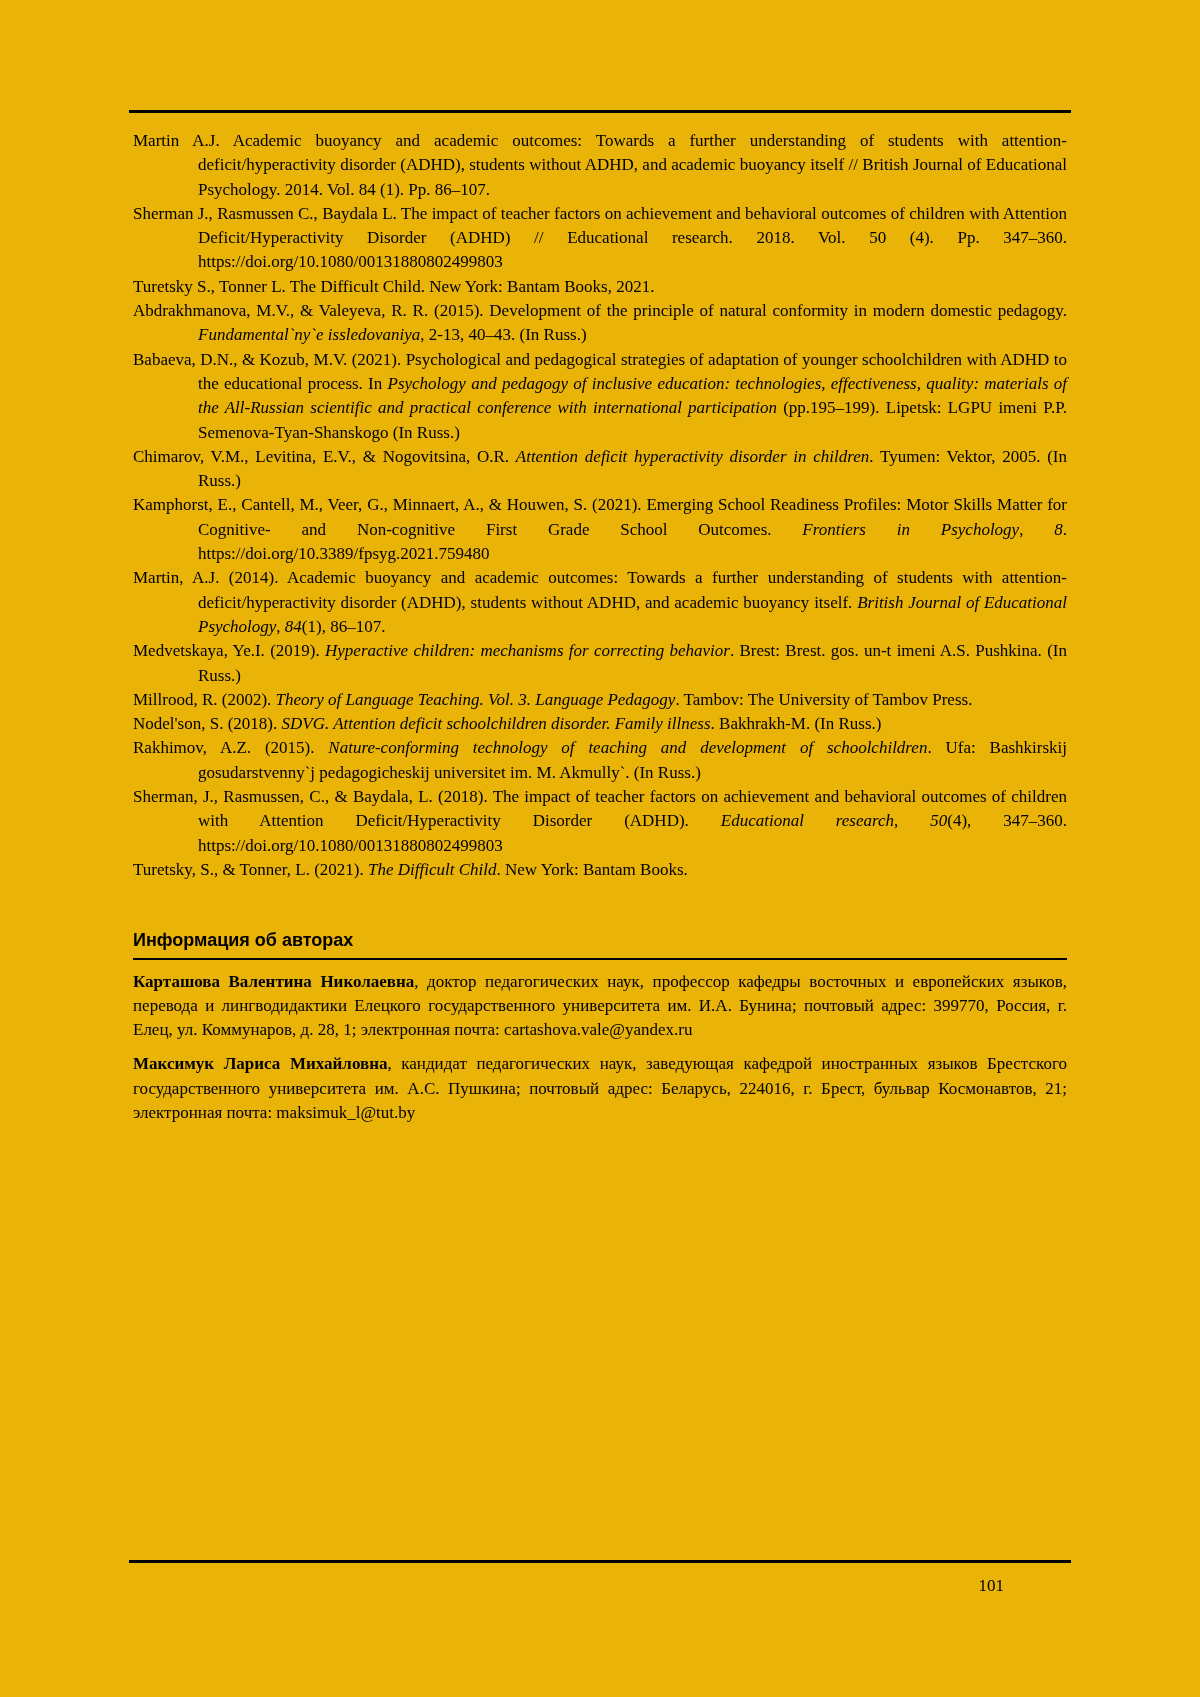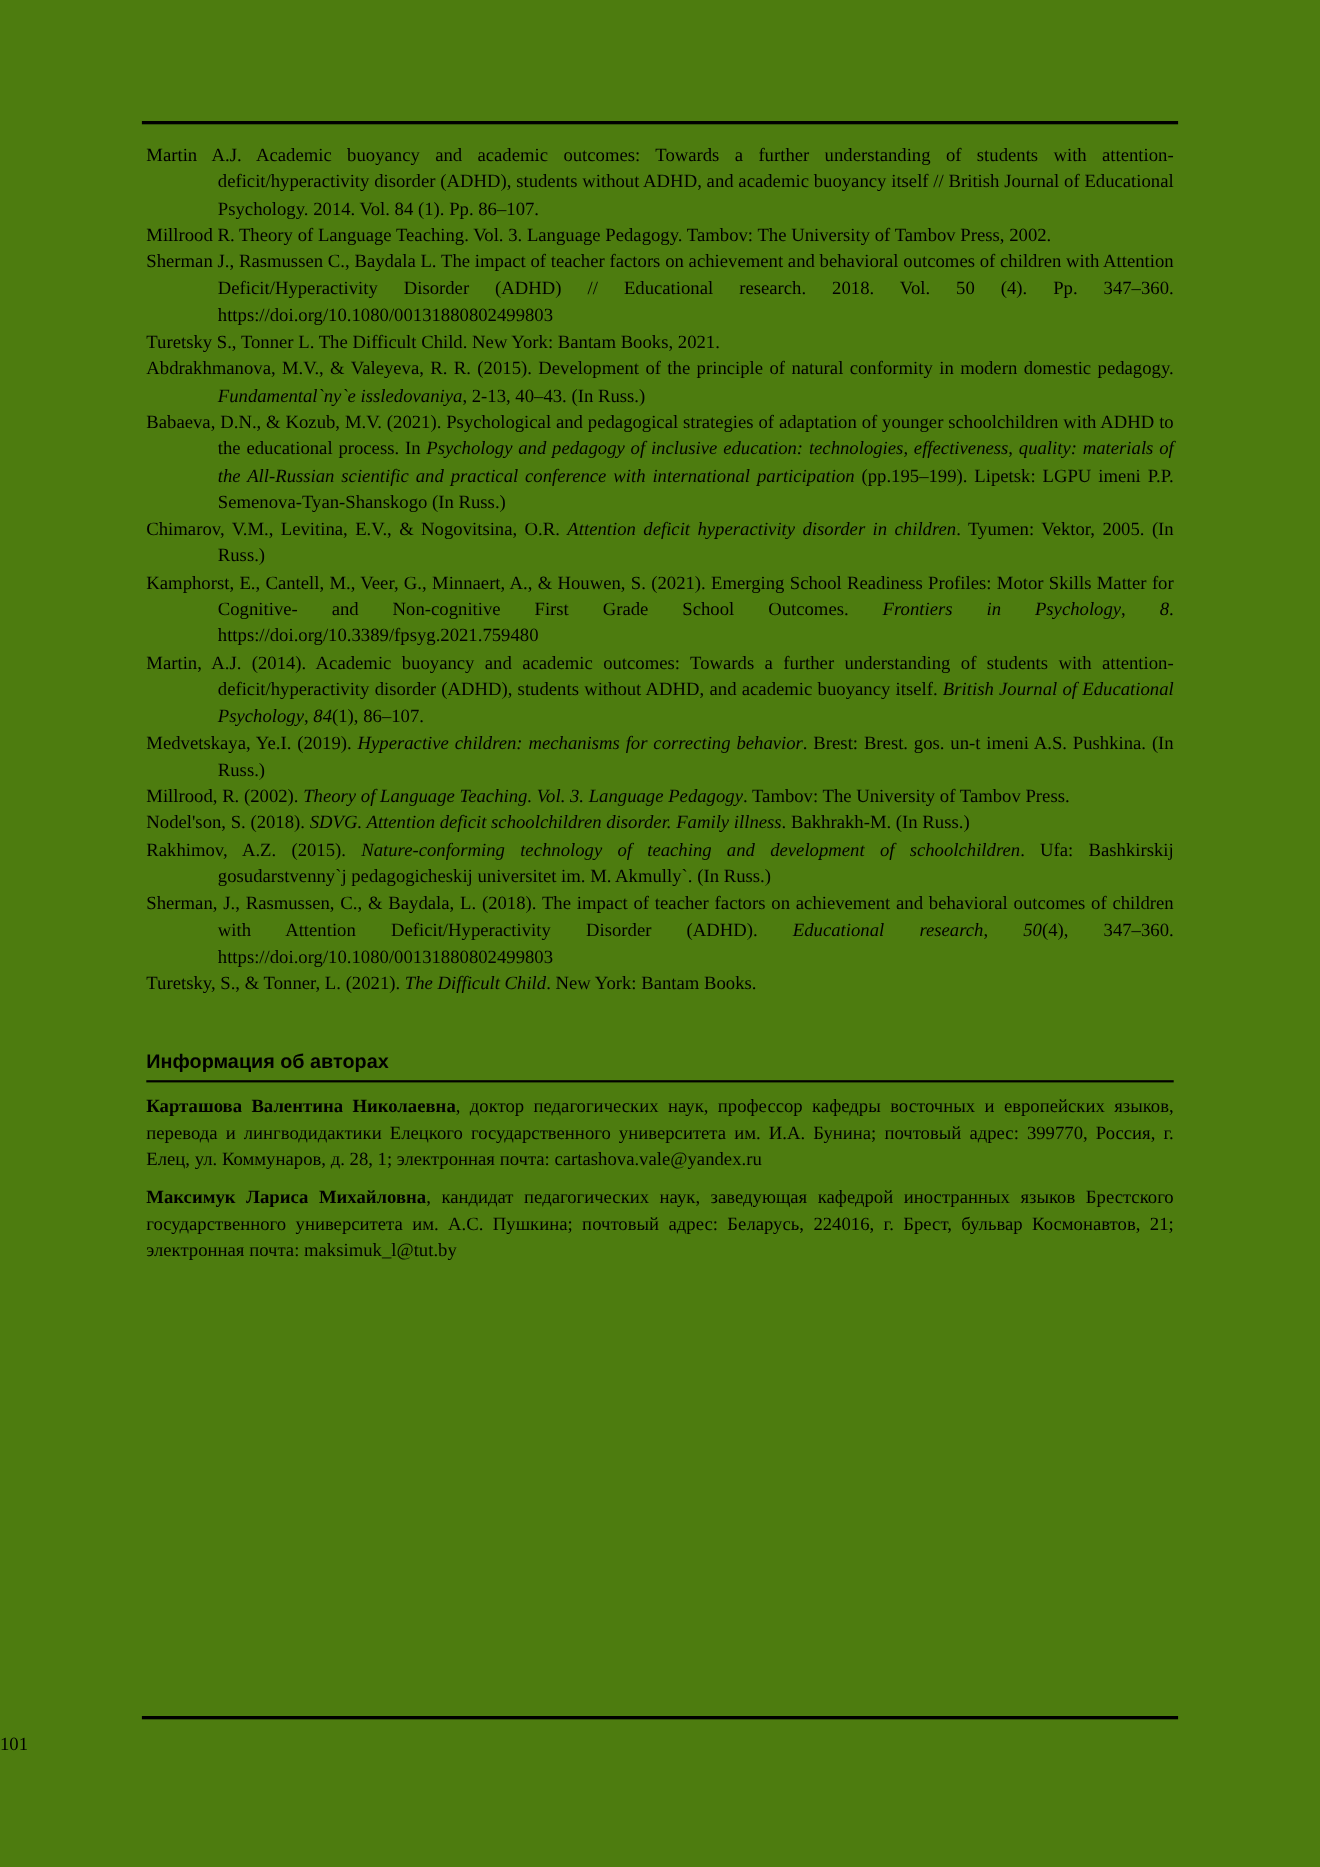--- a/index.html
+++ b/index.html
@@ -1,21 +1,21 @@
 <!DOCTYPE html>
 <html><head>
 <meta charset="utf-8">
 <style>
   * { margin: 0; padding: 0; box-sizing: border-box; }
   html, body { background: #ffffff; }
   .page {
     position: relative;
     width: 1200px;
     height: 1697px;
-    background: #4d7c0f;
+    background: #eab308;
     overflow: hidden;
     font-family: "Liberation Serif", "DejaVu Serif", serif;
     color: #000000;
   }
   .text-col {
     position: absolute;
     left: 133px;
     top: 110px;
     width: 934px;
     font-size: 17px;
@@ -61,36 +61,35 @@
     width: 942px;
     top: 1560px;
     border: none;
     border-top: 3px solid #000;
   }
   .page-number {
     position: absolute;
     top: 1576px;
     left: 0;
     width: 1004px;
-    text-align: left;
+    text-align: right;
     font-size: 17px;
     font-family: "Liberation Serif", "DejaVu Serif", serif;
   }
 </style>
 </head>
 <body>
 
 <div class="page">
   <div class="text-col">
 
     <hr class="top-rule">
 
     <div>
         <p class="hang"><span>Martin A.J. Academic buoyancy and academic outcomes: Towards a further understanding of students with attention- deficit/hyperactivity disorder (ADHD), students without ADHD, and academic buoyancy itself // British Journal of Educational Psychology. 2014. Vol. 84 (1). Pp. 86–107.</span></p>
-        <p class="hang"><span>Millrood R. Theory of Language Teaching. Vol. 3. Language Pedagogy. Tambov: The University of Tambov Press, 2002.</span></p>
         <p class="hang"><span>Sherman J., Rasmussen C., Baydala L. The impact of teacher factors on achievement and behavioral outcomes of children with Attention Deficit/Hyperactivity Disorder (ADHD) // Educational research. 2018. Vol. 50 (4). Pp. 347–360. https://doi.org/10.1080/00131880802499803</span></p>
         <p class="hang"><span>Turetsky S., Tonner L. The Difficult Child. New York: Bantam Books, 2021.</span></p>
       </div>
 
 
     <div>
         <p class="hang"><span>Abdrakhmanova, M.V., &amp; Valeyeva, R. R. (2015). Development of the principle of natural conformity in modern domestic pedagogy. </span><span class="it">Fundamental`ny`e issledovaniya</span><span>, 2-13, 40–43. (In Russ.)</span></p>
         <p class="hang"><span>Babaeva, D.N., &amp; Kozub, M.V. (2021). Psychological and pedagogical strategies of adaptation of younger schoolchildren with ADHD to the educational process. In </span><span class="it">Psychology and pedagogy of inclusive education: technologies, effectiveness, quality: materials of the All-Russian scientific and practical conference with international participation</span><span> (pp.195–199). Lipetsk: LGPU imeni P.P. Semenova-Tyan-Shanskogo (In Russ.)</span></p>
         <p class="hang"><span>Chimarov, V.M., Levitina, E.V., &amp; Nogovitsina, O.R. </span><span class="it">Attention deficit hyperactivity disorder in children</span><span>. Tyumen: Vektor, 2005. (In Russ.)</span></p>
         <p class="hang"><span>Kamphorst, E., Cantell, M., Veer, G., Minnaert, A., &amp; Houwen, S. (2021). Emerging School Readiness Profiles: Motor Skills Matter for Cognitive- and Non-cognitive First Grade School Outcomes. </span><span class="it">Frontiers in Psychology</span><span>, </span><span class="it">8</span><span>. https://doi.org/10.3389/fpsyg.2021.759480</span></p>

